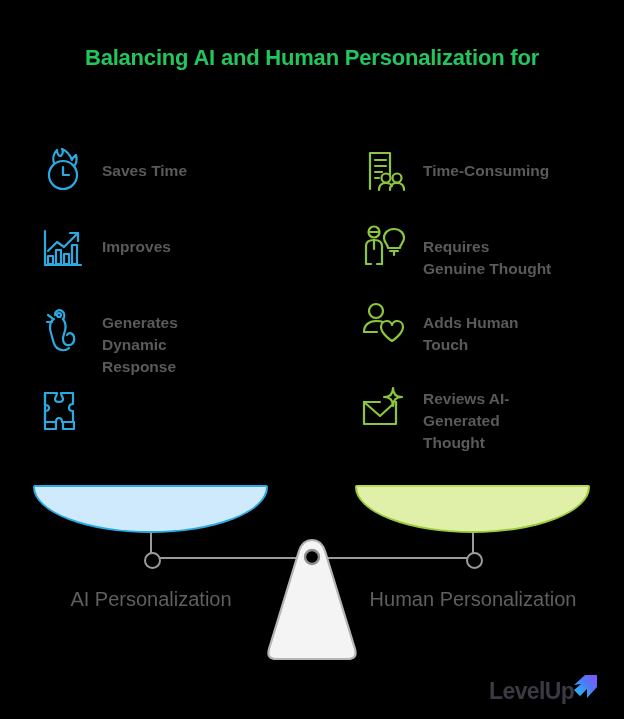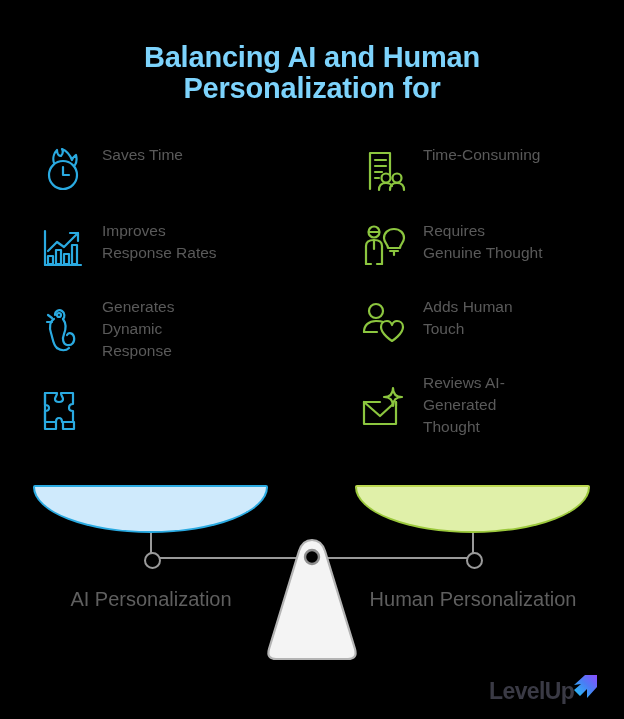--- a/index.html
+++ b/index.html
@@ -23,22 +23,22 @@
     height: 719px;
   }
 
   
   .title {
     position: absolute;
     top: 42px;
     left: 52px;
     width: 520px;
     text-align: center;
-    color: #7dd3fc;
-    font-size: 29px;
+    color: #22c55e;
+    font-size: 22px;
     line-height: 31px;
     font-weight: bold;
     letter-spacing: -0.2px;
   }
   .title .line { display: block; }
 
   
   .column {
     position: absolute;
     top: 142px;
@@ -61,23 +61,24 @@
     justify-content: center;
   }
   .feature .icon-box svg {
     display: block;
   }
   .feature .label {
     margin-left: 10px;
     color: #5a5a5a;
     font-size: 15.5px;
     line-height: 22px;
-    font-weight: normal;
+    font-weight: bold;
     padding-top: 2px;
     max-width: 180px;
+    margin-top: 16px;
   }
   
   .feature.h3 { height: 88px; }
   .feature.h3 .icon-box { margin-top: 8px; }
 
   
   .scale { position: absolute; left: 0; top: 0; width: 624px; height: 719px; }
 
   .pan {
     position: absolute;
@@ -223,21 +224,20 @@
           <path d="M7 26 L16 17 L23 22 L37 8"></path>
           <path d="M29 8 L37 8 L37 16"></path>
           <rect x="7" y="31" width="5" height="8"></rect>
           <rect x="15" y="25" width="5" height="14"></rect>
           <rect x="23" y="29" width="5" height="10"></rect>
           <rect x="31" y="20" width="5" height="19"></rect>
         </svg>
       </div>
       <div class="label">
         <div>Improves</div>
-        <div>Response Rates</div>
       </div>
     </div>
 
     <div class="feature h3">
       <div class="icon-box">
         <svg width="44" height="48" viewBox="0 0 44 48" fill="none" stroke="#2aaae1" stroke-width="2.2" stroke-linecap="round" stroke-linejoin="round">
           <path d="M14 8 C14 4 18 2 21 4 C24 6 24 10 22 12"></path>
           <circle cx="18" cy="8" r="2"></circle>
           <path d="M11 11 L7 8"></path>
           <path d="M11 15 L6 15"></path>

